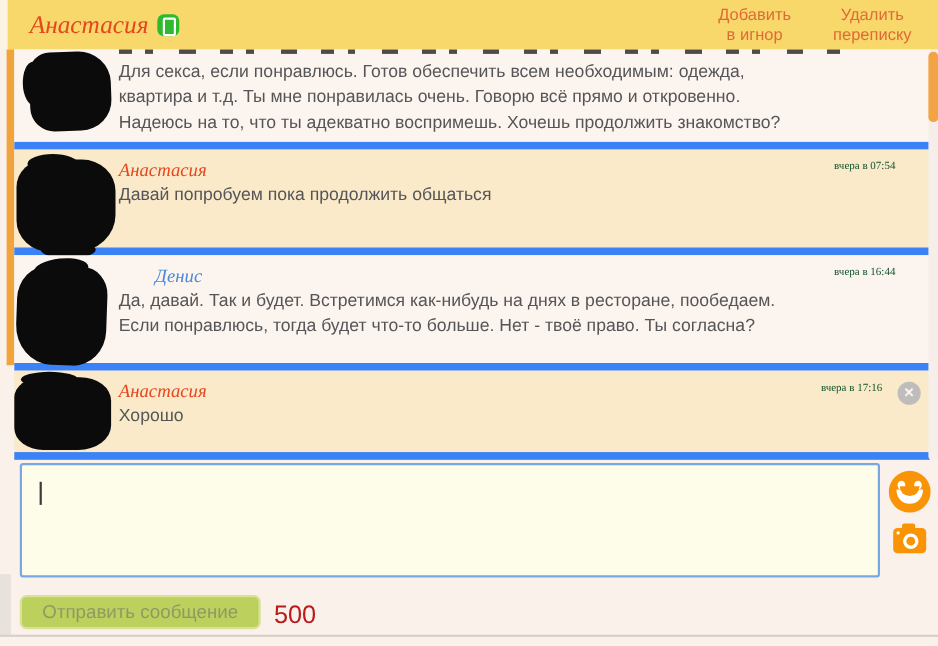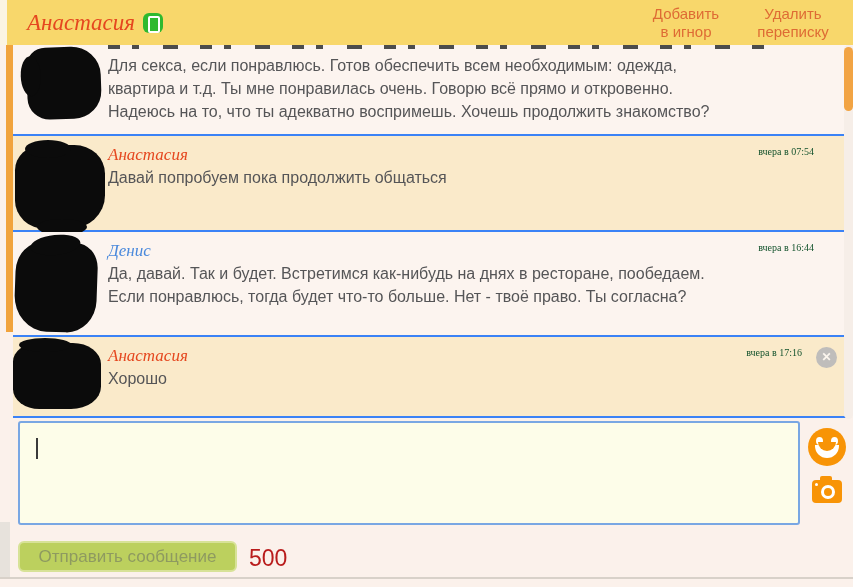--- a/index.html
+++ b/index.html
@@ -18,21 +18,21 @@
   .header-link { color:#DE6B34; font-size:15px; line-height:18px; text-align:center; cursor:pointer; }
   .header-link.w1 { width:84px; }
   .header-link.w2 { width:78px; }
 
   
   .left-orange-bar { position:absolute; left:6px; top:45px; width:7px; height:287px; background:#F1A33C; }
   .left-gray-strip { position:absolute; left:0; top:522px; width:10px; height:56px; background:#E7E2DC; }
 
   
   .messages { position:absolute; left:13px; top:45px; width:833px; }
-  .msg { position:relative; width:100%; border-bottom:2px solid #3b82f6; }
+  .msg { position:relative; width:100%; border-bottom:7px solid #3b82f6; }
   .msg.light { background:#FCF4EF; }
   .msg.cream { background:#FAEACA; }
   .msg-1 { height:91px; }
   .msg-2 { height:96px; }
   .msg-3 { height:105px; }
   .msg-4 { height:81px; }
 
   .avatar { position:absolute; }
   .blob { position:absolute; inset:0; background:#0B0B0B; }
   .blob::before, .blob::after { content:""; position:absolute; background:#0B0B0B; }
@@ -46,21 +46,21 @@
   .av3 { left:2px; top:10px; width:82px; height:90px; }
   .av3 .blob { border-radius:34% 28% 36% 40%; transform:rotate(2deg); }
   .av3 .blob::before { left:14px; top:-7px; width:50px; height:20px; border-radius:50%; transform:rotate(-8deg); }
   .av4 { left:0px; top:6px; width:88px; height:66px; }
   .av4 .blob { border-radius:28% 32% 34% 30%; }
   .av4 .blob::before { left:6px; top:-5px; width:52px; height:14px; border-radius:50%; }
 
   .msg-body { position:relative; padding:8px 120px 0 95px; }
   .author { font-family:"Liberation Serif", serif; font-style:italic; font-size:17px; line-height:21px; cursor:pointer; display:inline-block; }
   .author.female { color:#E5471F; }
-  .author.male { color:#4A89DC; }
+  .author.male { color:#4A89DC;margin-left:33px; }
   .msg-text { font-size:16px; line-height:23px; color:#555557; margin-top:1px; }
   .time { position:absolute; top:10px; right:32px; font-family:"Liberation Serif", serif; font-size:10px; color:#14532d; }
   .msg-4 .time { right:44px;text-align:center; }
   .clipped-line { position:absolute; left:95px; top:0; width:660px; height:4px;
     background:repeating-linear-gradient(90deg,#4c4c4c 0 12px,transparent 12px 24px,#4c4c4c 24px 31px,transparent 31px 55px,#4c4c4c 55px 70px,transparent 70px 92px); }
 
   .close-btn { position:absolute; top:10px; right:9px; width:21px; height:21px; border-radius:50%;
     background:#BFBDBB; color:#FCF6EE; font-size:12px; font-weight:bold; line-height:21px; text-align:center; cursor:pointer; }
 
   

